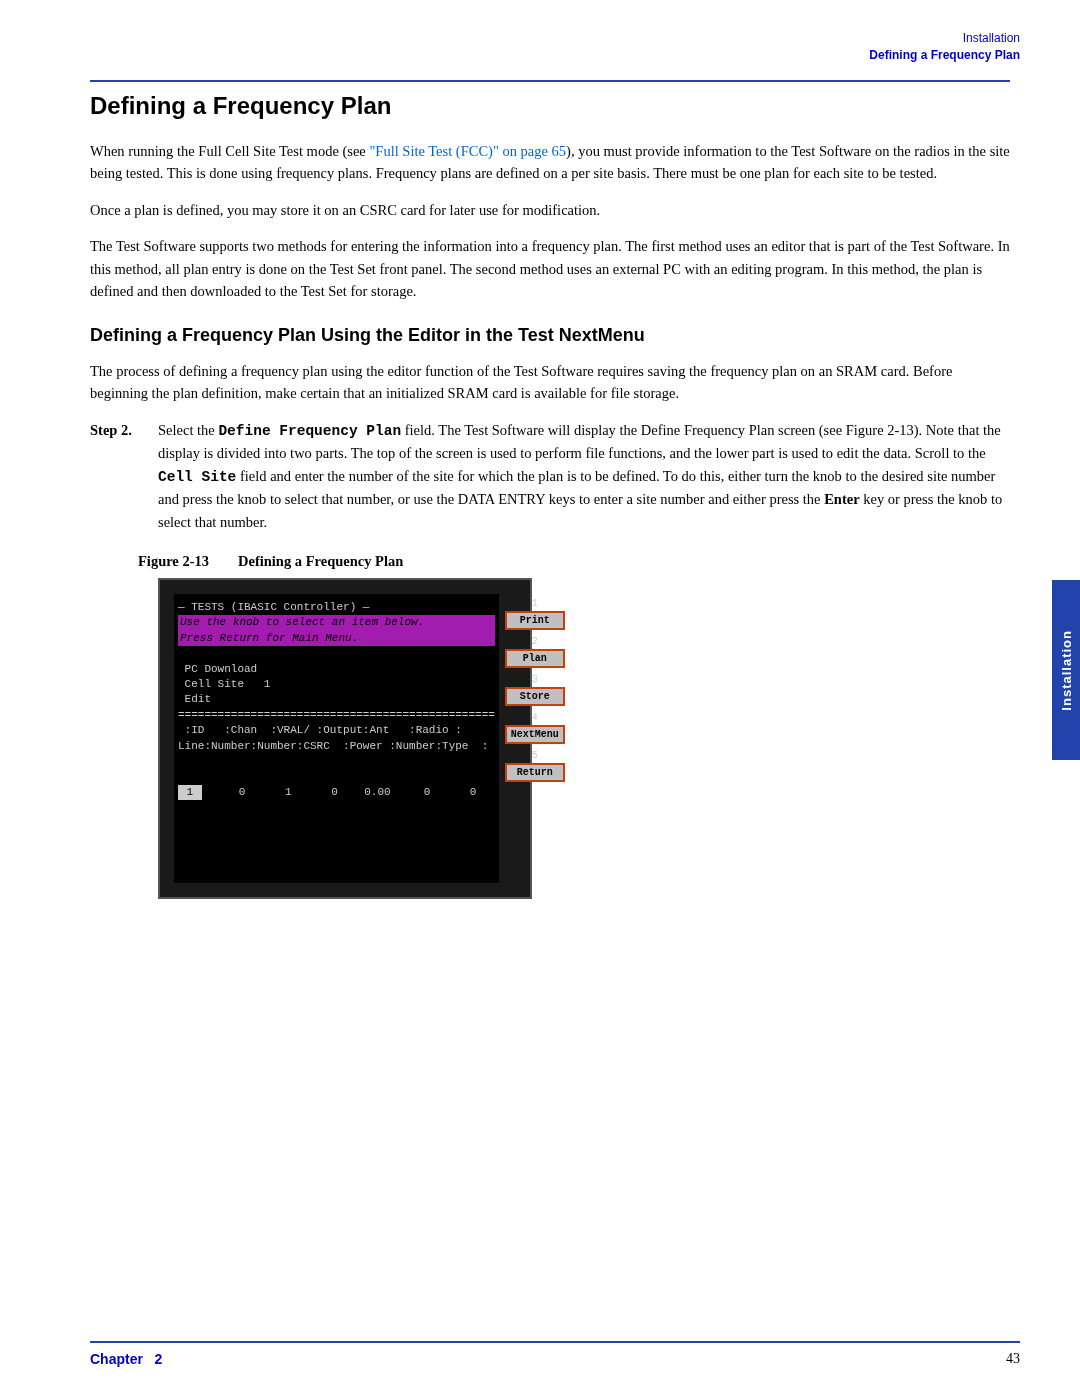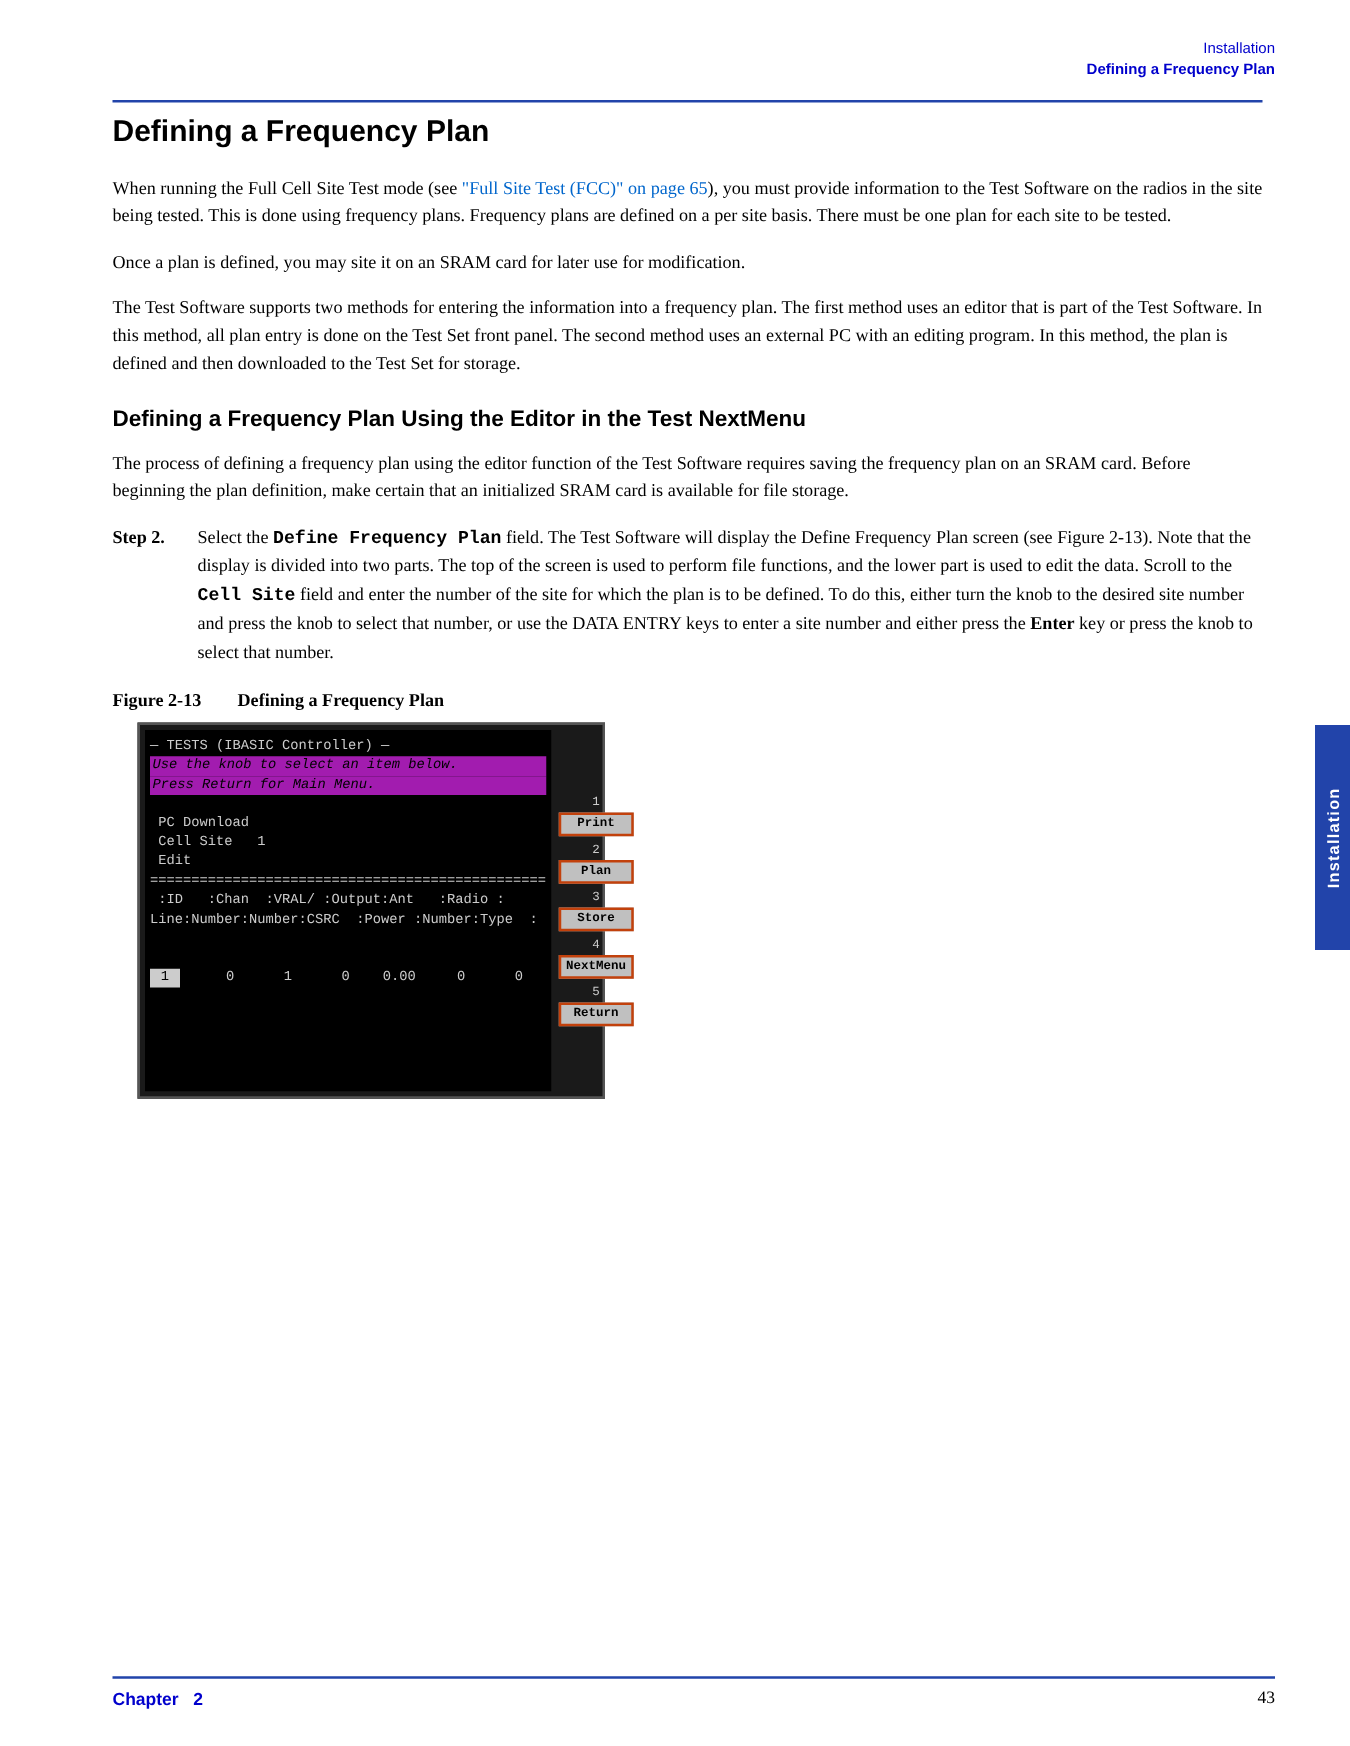--- a/index.html
+++ b/index.html
@@ -121,20 +121,21 @@
       font-size: 14.5px;
       line-height: 1.55;
       flex: 1;
       font-family: "Times New Roman", Times, serif;
     }
 
     
     .figure-container {
       margin-top: 20px;
       margin-bottom: 20px;
+      margin-left: 48px;
     }
     .figure-label-row {
       display: flex;
       margin-bottom: 8px;
       align-items: baseline;
     }
     .figure-label {
       font-weight: bold;
       font-size: 14.5px;
       min-width: 100px;
@@ -144,25 +145,24 @@
       font-weight: bold;
       font-size: 14.5px;
       font-family: "Times New Roman", Times, serif;
     }
 
     
     .terminal-outer {
       background: #1a1a1a;
       border: 2px solid #555;
       margin-left: 20px;
-      padding: 4px;
+      padding: 14px;
       width: 374px;
       display: flex;
       gap: 4px;
-      align-items: center;
     }
     .terminal-screen {
       background: #000000;
       color: #cccccc;
       font-family: "Courier New", Courier, monospace;
       font-size: 11px;
       padding: 6px 4px;
       flex: 1;
       min-height: 200px;
       line-height: 1.4;
@@ -274,21 +274,21 @@
 <div class="main-content">
   <hr class="top-rule">
 
   <h1 class="chapter-title">Defining a Frequency Plan</h1>
 
   <p class="body-para">
     When running the Full Cell Site Test mode (see <span class="link-text">"Full Site Test (FCC)" on page 65</span>), you must provide information to the Test Software on the radios in the site being tested. This is done using frequency plans. Frequency plans are defined on a per site basis. There must be one plan for each site to be tested.
   </p>
 
   <p class="body-para">
-    Once a plan is defined, you may site it on an SRAM card for later use for modification.
+    Once a plan is defined, you may store it on an CSRC card for later use for modification.
   </p>
 
   <p class="body-para">
     The Test Software supports two methods for entering the information into a frequency plan. The first method uses an editor that is part of the Test Software. In this method, all plan entry is done on the Test Set front panel. The second method uses an external PC with an editing program. In this method, the plan is defined and then downloaded to the Test Set for storage.
   </p>
 
   <h2 class="section-heading">Defining a Frequency Plan Using the Editor in the Test NextMenu</h2>
 
   <p class="body-para">The process of defining a frequency plan using the editor function of the Test Software requires saving the frequency plan on an SRAM card. Before beginning the plan definition, make certain that an initialized SRAM card is available for file storage.</p>
 

